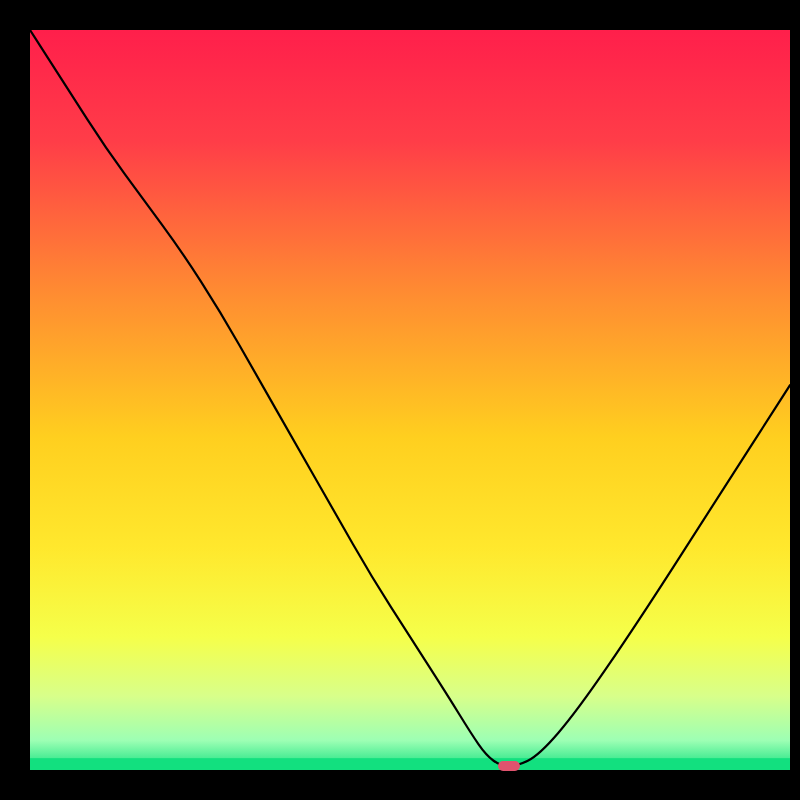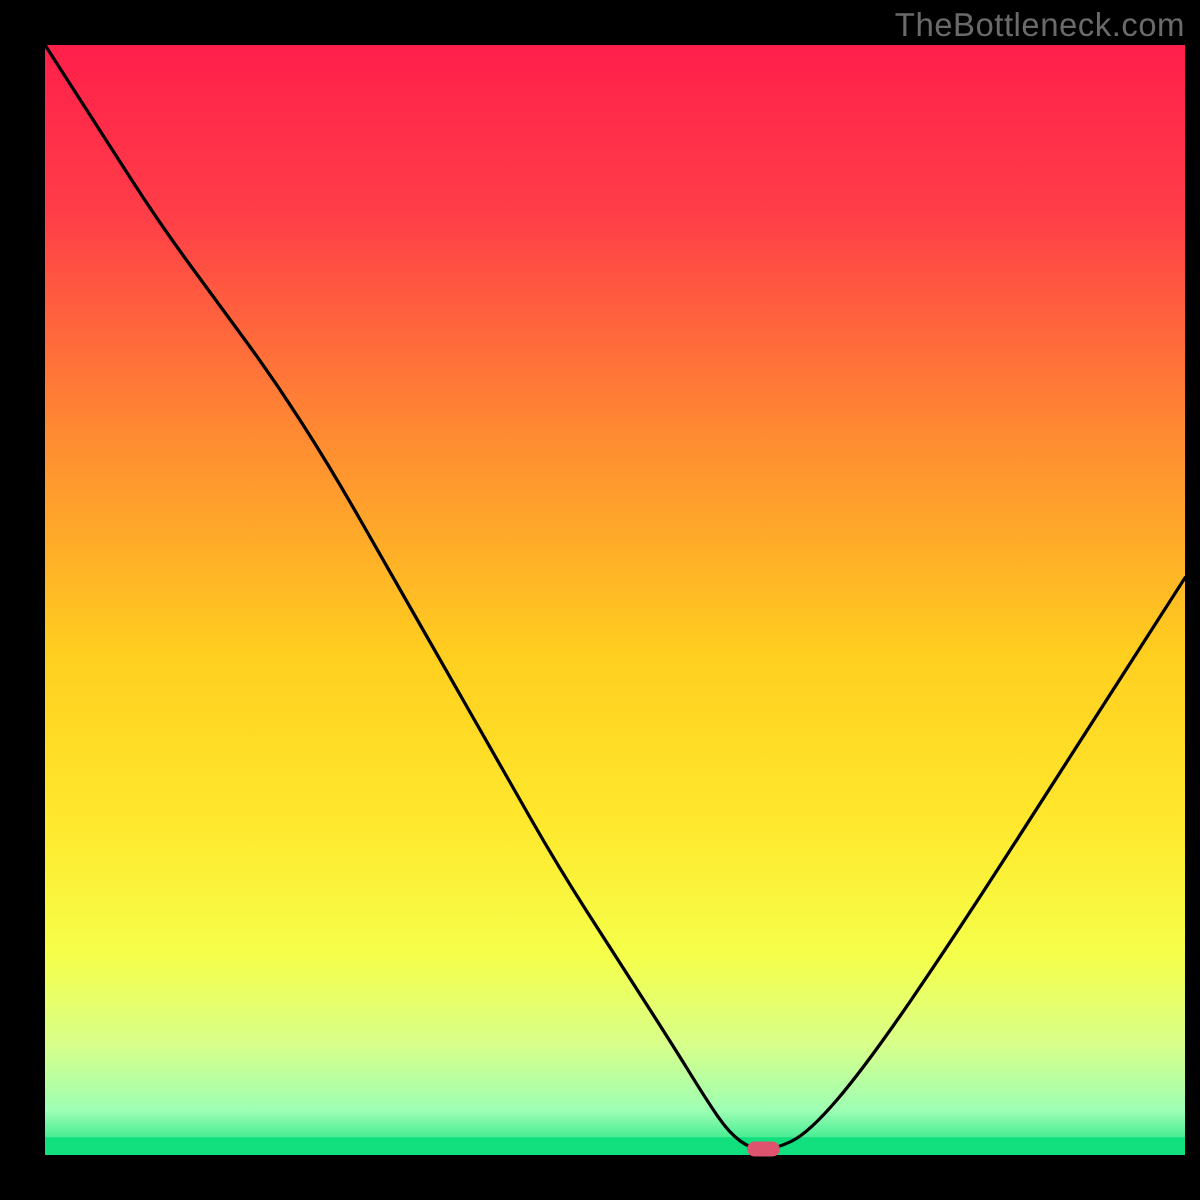--- a/index.html
+++ b/index.html
@@ -44,21 +44,20 @@
     height: 10px;
     border-radius: 5px;
     background: #e0536e;
     transform: translate(-50%, -50%);
   }
 </style>
 </head>
 <body>
 
 <div class="stage">
-  <div class="watermark">TheBottleneck.com</div>
 
   <div class="plot-area">
     <svg viewBox="0 0 760 740" preserveAspectRatio="none">
       <defs>
         <linearGradient id="bg-grad" x1="0" y1="0" x2="0" y2="1">
             <stop offset="0.00%" stop-color="#ff1f4b"></stop>
             <stop offset="15.00%" stop-color="#ff3d48"></stop>
             <stop offset="35.00%" stop-color="#ff8a32"></stop>
             <stop offset="55.00%" stop-color="#ffcf1f"></stop>
             <stop offset="70.00%" stop-color="#ffe82d"></stop>

